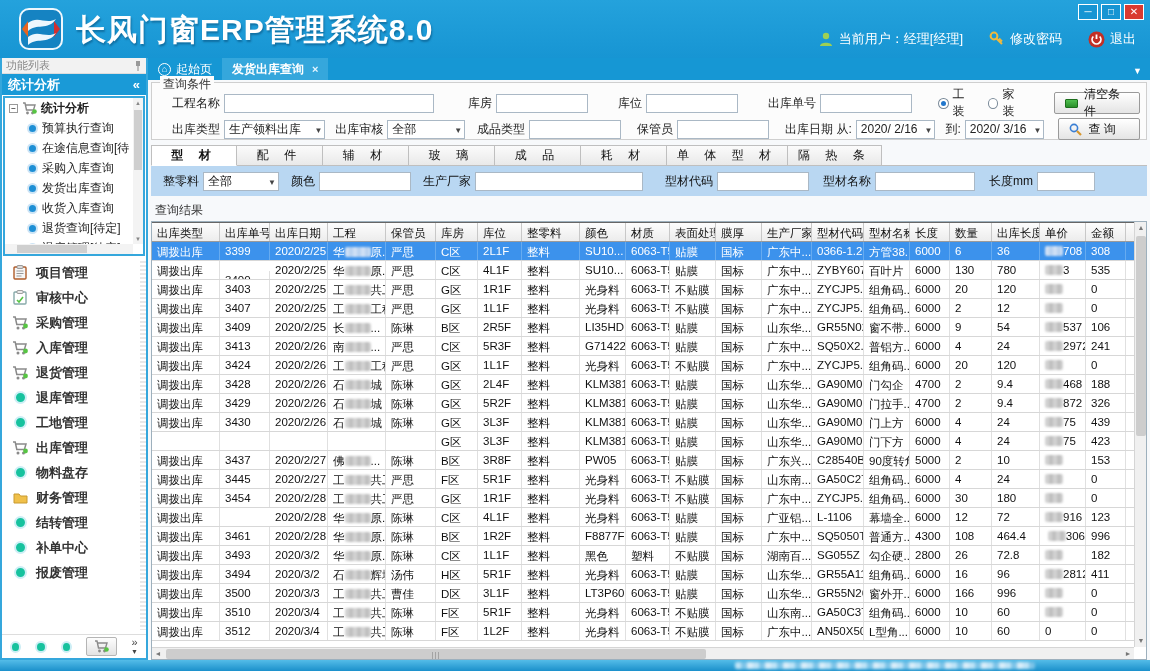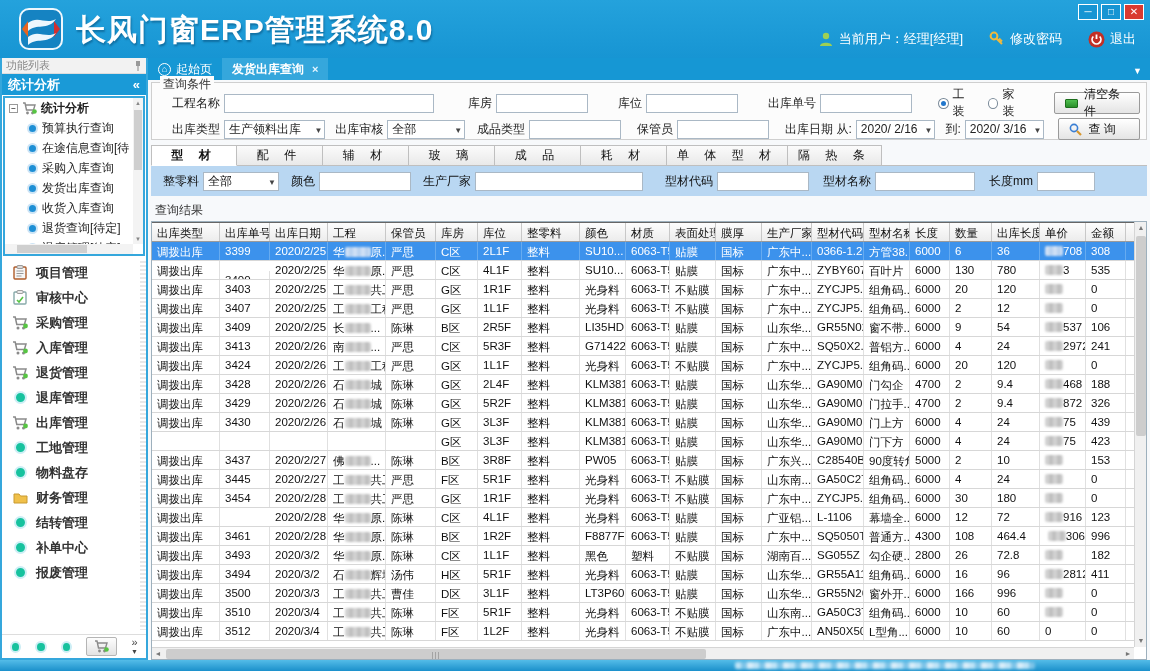--- a/index.html
+++ b/index.html
@@ -293,34 +293,34 @@
             <span>退货管理</span>
           </div>
           <div class="menu-item">
             <span class="mi-icon">
               <span class="circle-ic"></span>
             </span>
             <span>退库管理</span>
           </div>
           <div class="menu-item">
             <span class="mi-icon">
+              <span class="circle-ic"></span>
+            </span>
+            <span>工地管理</span>
+          </div>
+          <div class="menu-item">
+            <span class="mi-icon">
               <svg width="16" height="14" viewBox="0 0 16 14">
                 <path d="M1 1 h2.2 l1.6 7.5 h7.6 l1.6-5.5 h-9.8" fill="none" stroke="#8a8a8a" stroke-width="1.5"></path>
                 <circle cx="6" cy="12" r="1.5" fill="#8a8a8a"></circle>
                 <circle cx="11.5" cy="12" r="1.5" fill="#8a8a8a"></circle>
                 <circle cx="13.5" cy="10" r="2.4" fill="#57c443"></circle>
               </svg>
             </span>
             <span>出库管理</span>
-          </div>
-          <div class="menu-item">
-            <span class="mi-icon">
-              <span class="circle-ic"></span>
-            </span>
-            <span>工地管理</span>
           </div>
           <div class="menu-item">
             <span class="mi-icon">
               <span class="circle-ic"></span>
             </span>
             <span>物料盘存</span>
           </div>
           <div class="menu-item">
             <span class="mi-icon">
               <svg width="15" height="12" viewBox="0 0 15 12">

